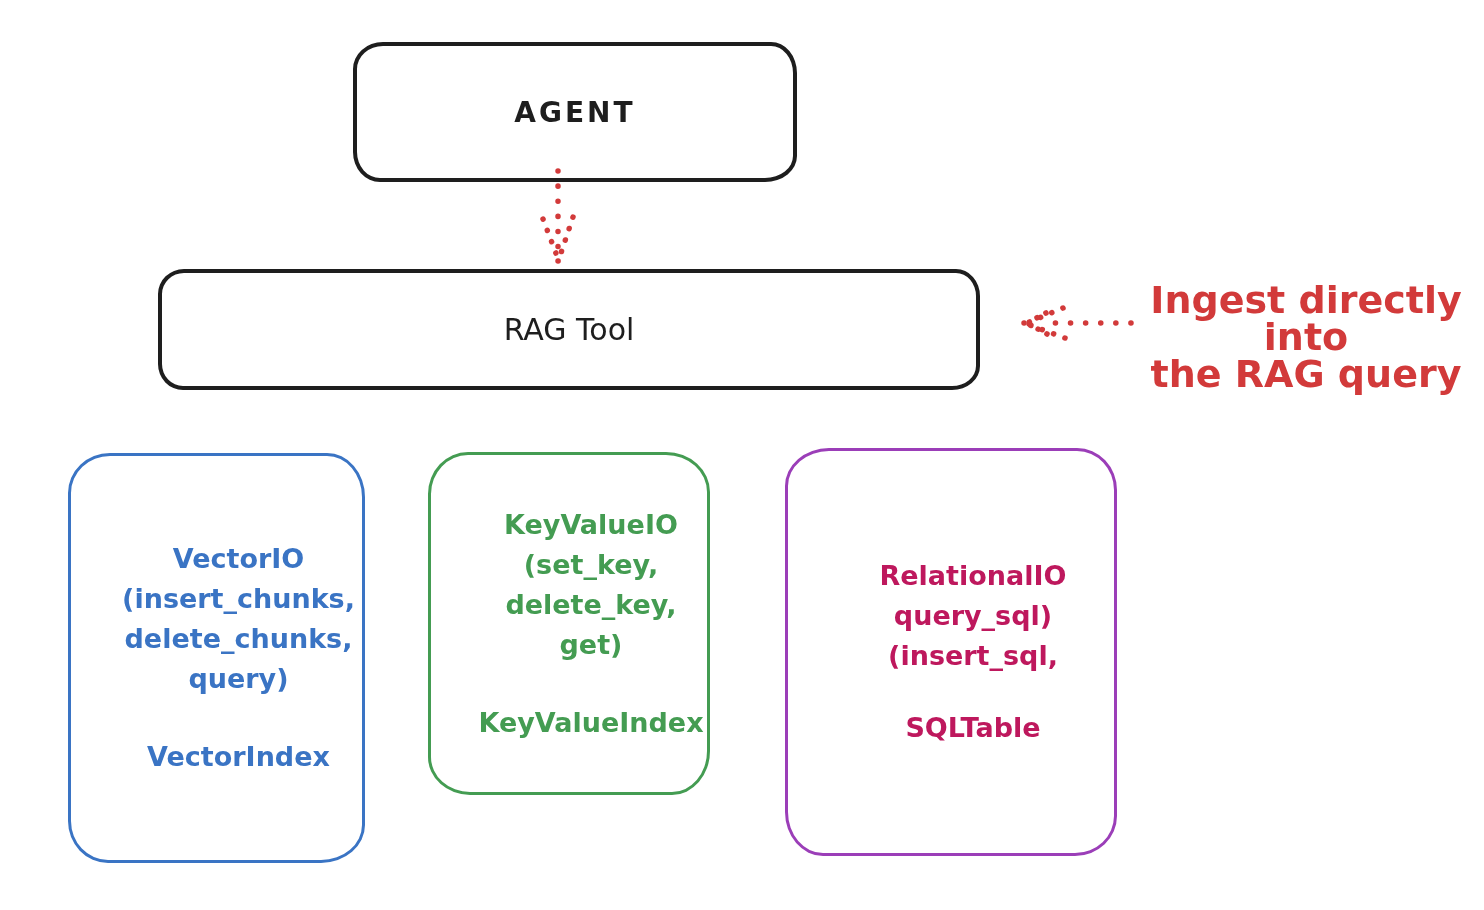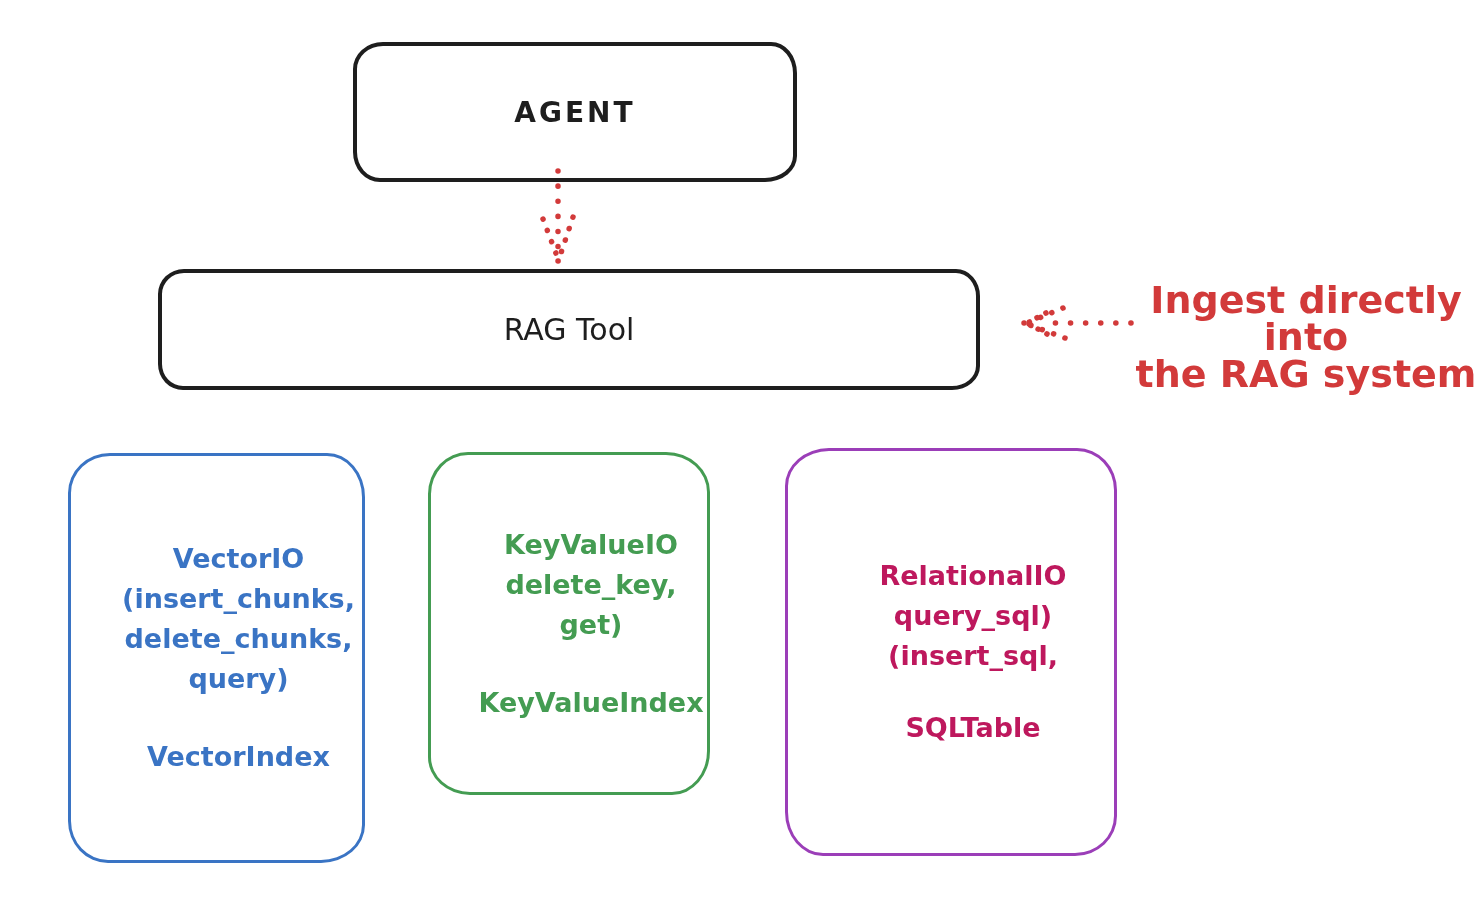--- a/index.html
+++ b/index.html
@@ -140,36 +140,37 @@
       <path d="M1063 308 L1027 323" stroke-dasharray="0.1 12"></path>
       <path d="M1065 338 L1027 324" stroke-dasharray="0.1 12"></path>
       <path d="M1046 313 L1029 322" stroke-dasharray="0.1 10"></path>
       <path d="M1047 334 L1029 324" stroke-dasharray="0.1 10"></path>
       <path d="M1024 323 L1024 323" stroke-dasharray="0.1 10"></path>
     </g>
   </svg>
 
   <div class="annotation-text">
     <div>Ingest directly into</div>
-    <div>the RAG system</div>
+    <div>the RAG query</div>
   </div>
 
   <div class="store-card store-vector">
     <div class="methods">
       <div>VectorIO</div>
       <div>(insert_chunks,</div>
       <div>delete_chunks,</div>
       <div>query)</div>
     </div>
     <div class="index-label">VectorIndex</div>
   </div>
 
   <div class="store-card store-keyvalue">
     <div class="methods">
       <div>KeyValueIO</div>
+      <div>(set_key,</div>
       <div>delete_key, get)</div>
     </div>
     <div class="index-label">KeyValueIndex</div>
   </div>
 
   <div class="store-card store-relational">
     <div class="methods">
       <div>RelationalIO</div>
       <div>query_sql)</div>
       <div>(insert_sql,</div>

